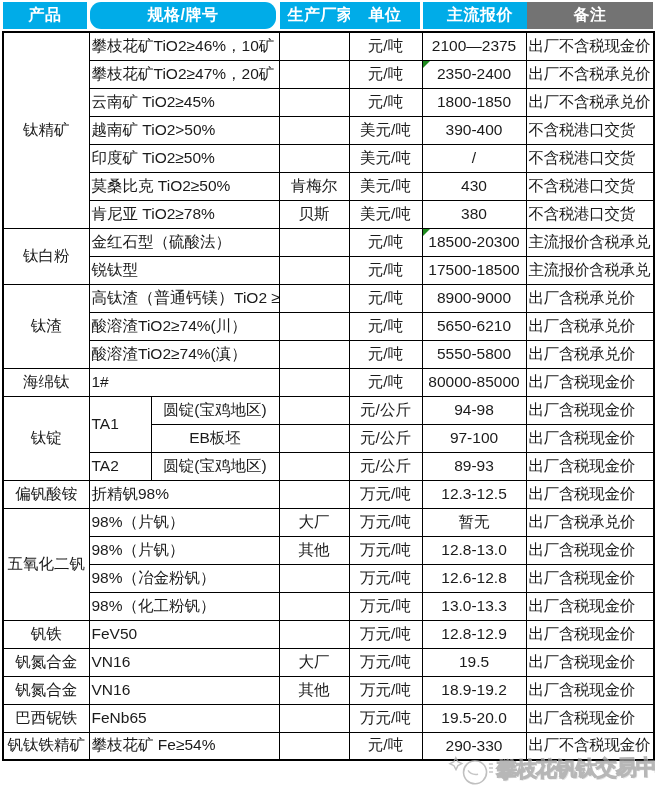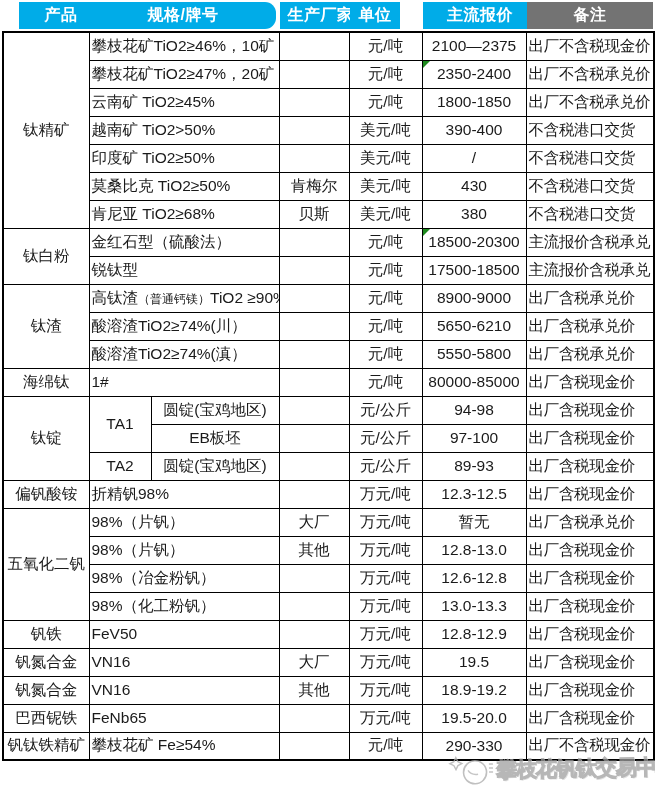--- a/index.html
+++ b/index.html
@@ -8,44 +8,44 @@
     font-family:"Liberation Sans","DejaVu Sans",sans-serif;color:#1a1a1a;
     overflow:hidden;
   }
   
   .hcell{
     position:absolute;top:2px;height:27px;
     color:#fff;font-weight:bold;font-size:16px;
     display:flex;align-items:center;justify-content:center;
     letter-spacing:0.5px;white-space:nowrap;
   }
-  .hc1{left:19px;width:84px;}
+  .hc1{left:3px;width:84px;}
   .hc2{left:90px;width:186px;}
   .hc3{left:280px;width:81px;text-align:center;}
-  .hc4{left:350px;width:50px;}
+  .hc4{left:350px;width:70px;}
   .hc5{left:423px;width:114px;}
   .hc6{left:527px;width:126px;}
   
   table.price{
     position:absolute;top:31px;left:2px;width:651px;
     border-collapse:collapse;table-layout:fixed;
     border:2px solid #000;
   }
   table.price tr{height:28px;}
   table.price td{
     border:1.5px solid #000;
     padding:0 2px;
     overflow:hidden;white-space:nowrap;
     vertical-align:middle;
     font-size:15.5px;
   }
   td.product{text-align:center;font-size:16px;padding:0 1px;}
   td.spec{text-align:left;padding-left:5px;}
-  td.spec .small{font-size:12px;}
-  td.suba{text-align:center;padding-left:5px;font-size:16px;}
+  td.spec .small{font-size:16px;}
+  td.suba{text-align:left;padding-left:5px;font-size:16px;}
   td.subb{text-align:center;padding-left:5px;}
   td.mfr{text-align:center;}
   td.unit{text-align:center;}
   td.price-cell{text-align:center;font-size:16.5px;position:relative;}
   td.note{text-align:left;padding-left:3px;letter-spacing:-0.3px;}
   .corner-flag{
     position:absolute;top:0;left:0;width:0;height:0;
     border-top:7px solid #1e8a1e;border-right:7px solid transparent;
   }
   
@@ -123,21 +123,21 @@
         <td class="note">不含税港口交货</td>
       </tr>
       <tr>
         <td class="spec" colspan="2">莫桑比克 TiO2≥50%</td>
         <td class="mfr">肯梅尔</td>
         <td class="unit">美元/吨</td>
         <td class="price-cell">430</td>
         <td class="note">不含税港口交货</td>
       </tr>
       <tr>
-        <td class="spec" colspan="2">肯尼亚 TiO2≥68%</td>
+        <td class="spec" colspan="2">肯尼亚 TiO2≥78%</td>
         <td class="mfr">贝斯</td>
         <td class="unit">美元/吨</td>
         <td class="price-cell">380</td>
         <td class="note">不含税港口交货</td>
       </tr>
       <tr>
         <td class="product" rowspan="2">钛白粉</td>
         <td class="spec" colspan="2">金红石型（硫酸法）</td>
         <td class="mfr"></td>
         <td class="unit">元/吨</td>

